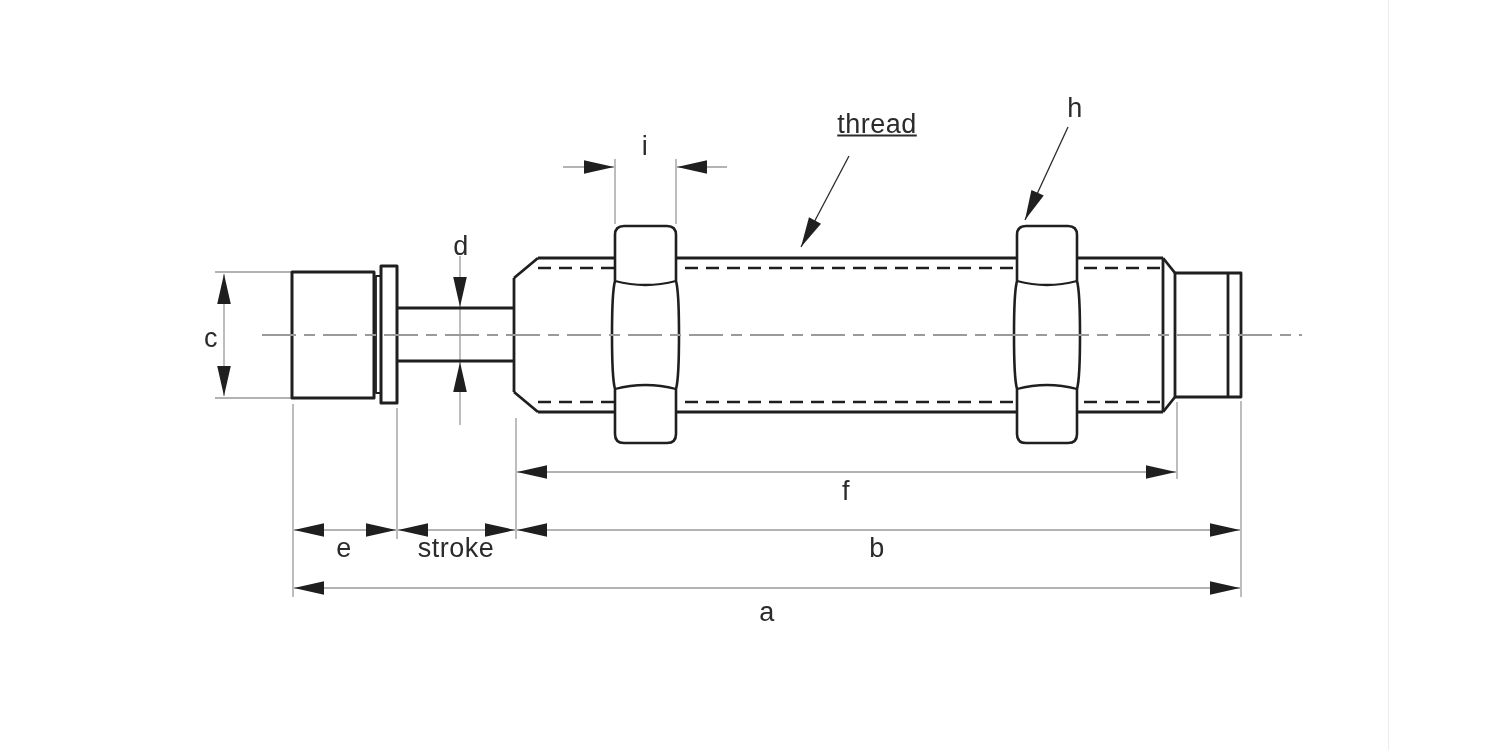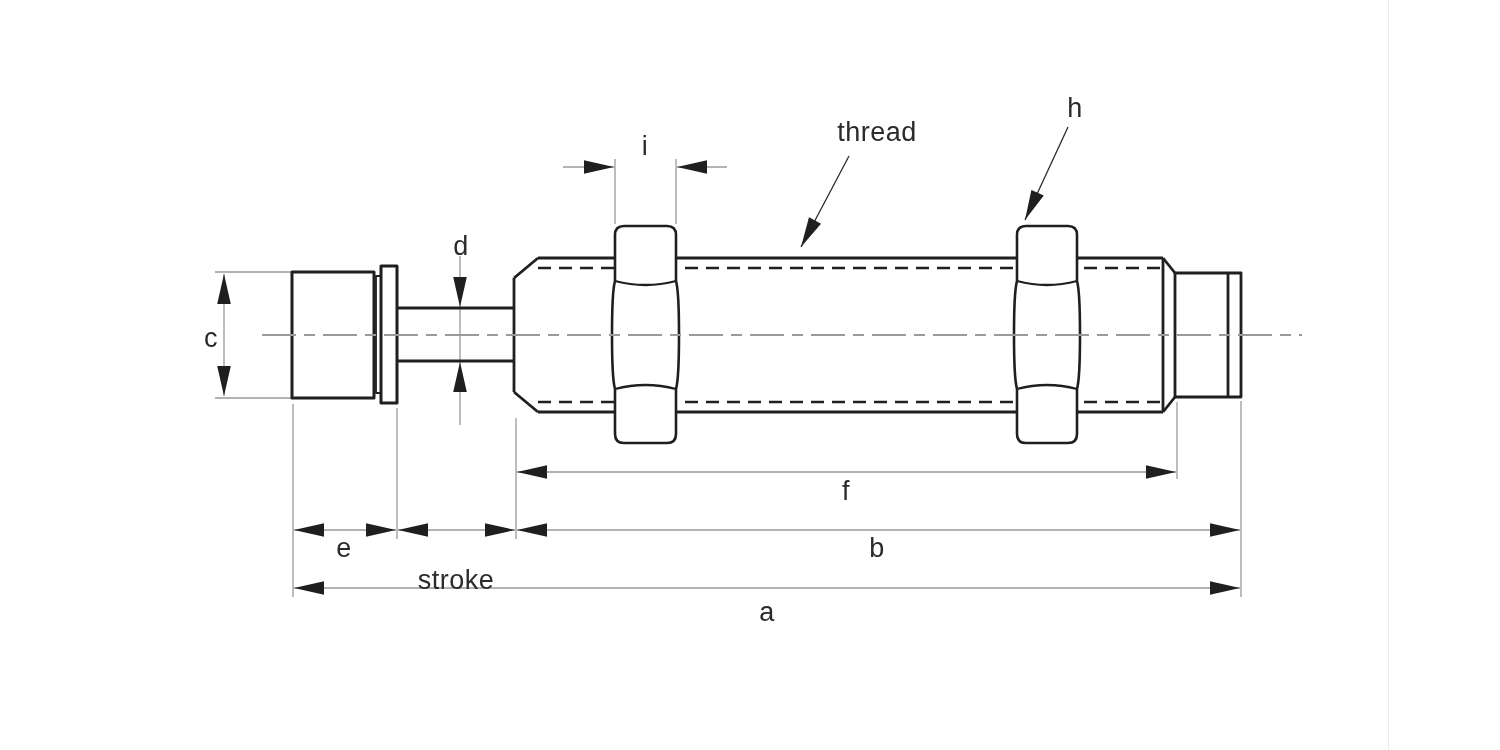--- a/index.html
+++ b/index.html
@@ -110,22 +110,22 @@
 
     <g stroke="#2b2b2b" stroke-width="1.3" fill="none">
       <line x1="849" y1="156" x2="801" y2="247" marker-end="url(#arrow)"></line>
       <line x1="1068" y1="127" x2="1025" y2="220" marker-end="url(#arrow)"></line>
     </g>
   </svg>
 
   <div class="lbl" style="left:211px;top:338px;">c</div>
   <div class="lbl" style="left:461px;top:246px;">d</div>
   <div class="lbl" style="left:645px;top:146px;">i</div>
-  <div class="lbl" style="left:877px;top:132px;">thread</div>
+  <div class="lbl" style="left:877px;top:124px;text-decoration:underline;">thread</div>
   <div class="lbl" style="left:1075px;top:108px;">h</div>
   <div class="lbl" style="left:846px;top:491px;">f</div>
   <div class="lbl" style="left:344px;top:548px;">e</div>
-  <div class="lbl" style="left:456px;top:580px;">stroke</div>
+  <div class="lbl" style="left:456px;top:548px;">stroke</div>
   <div class="lbl" style="left:877px;top:548px;">b</div>
   <div class="lbl" style="left:767px;top:612px;">a</div>
 
   <div class="page-edge"></div>
 </div>
 
 </body></html>

